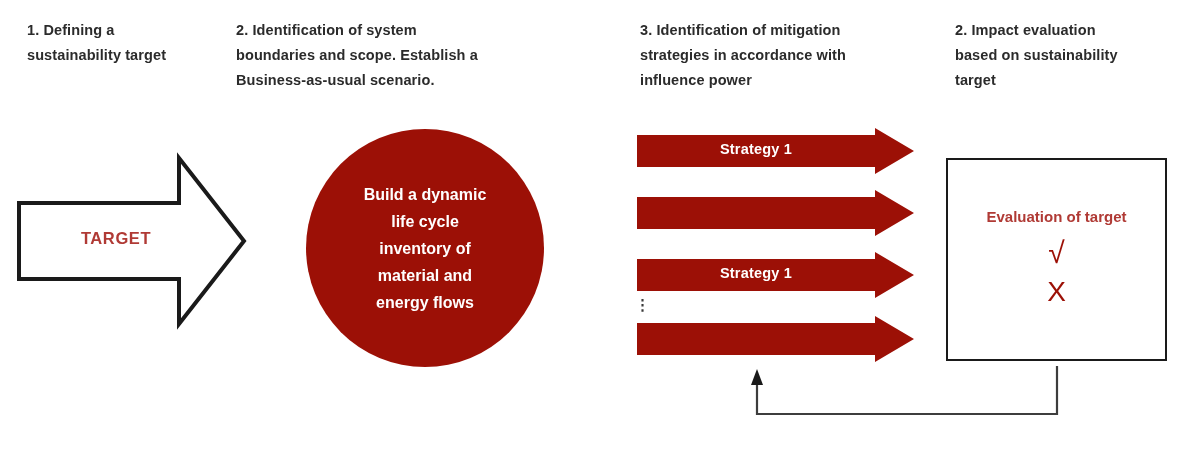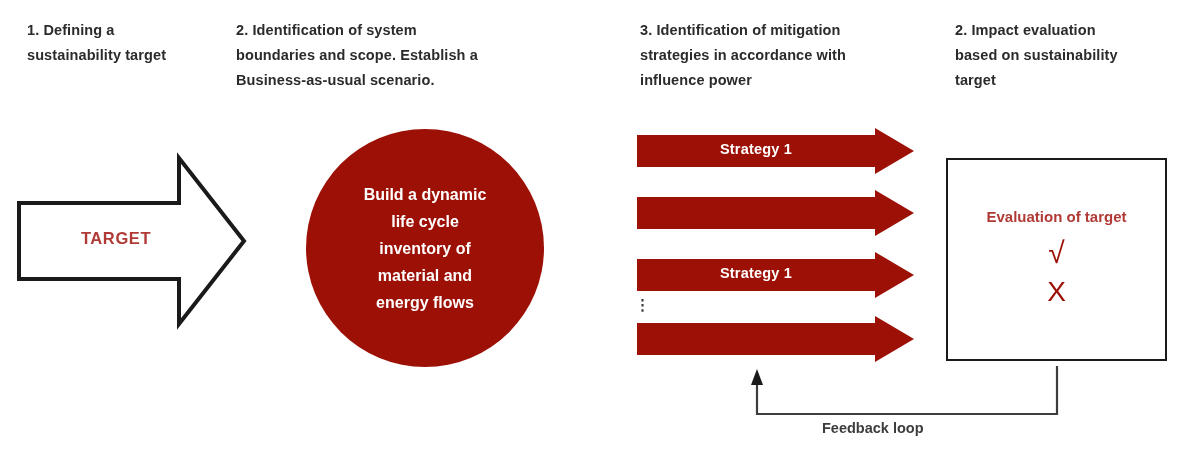--- a/index.html
+++ b/index.html
@@ -264,15 +264,14 @@
     <div id="evaluation-title">Evaluation of target</div>
     <div id="evaluation-check">√</div>
     <div id="evaluation-cross">X</div>
   </div>
 
   <svg id="feedback-loop" viewBox="0 0 340 60">
     <path d="M17,16 L17,48 L317,48 L317,-18" fill="none" stroke="#3d3d3d" stroke-width="2.2" stroke-linejoin="miter" stroke-linecap="butt"></path>
     <polygon points="17,3 11,19 23,19" fill="#1a1a1a"></polygon>
   </svg>
 
-  <div id="feedback-loop-label">Feedback loop</div>
 
 </div>
 
 </body></html>

